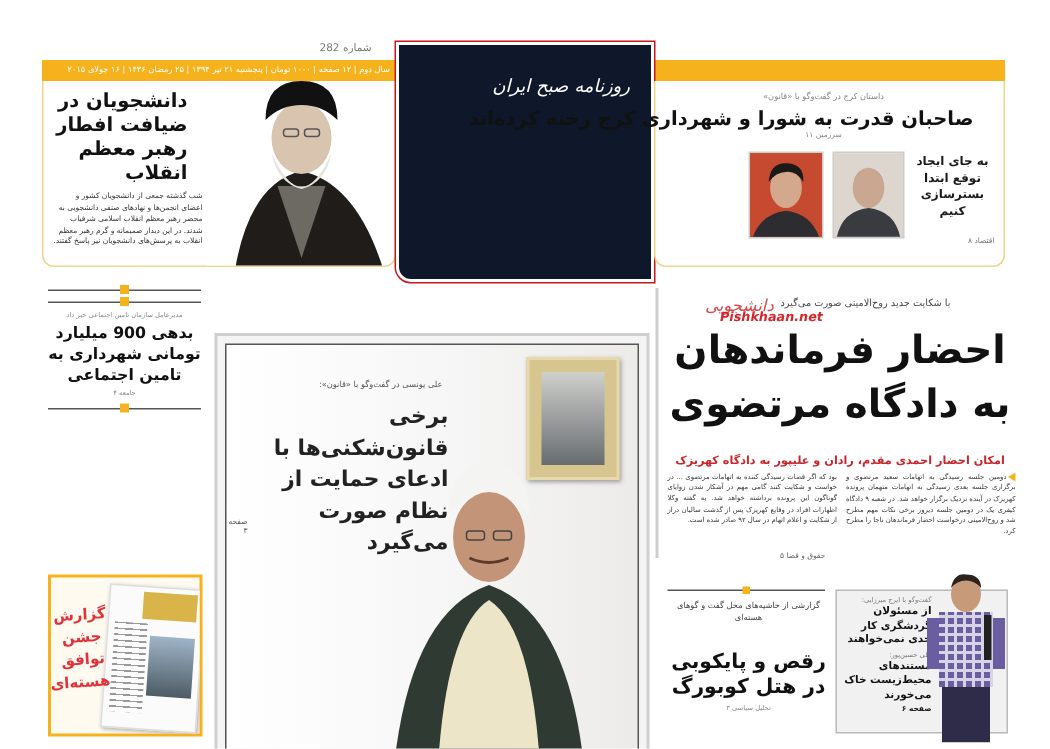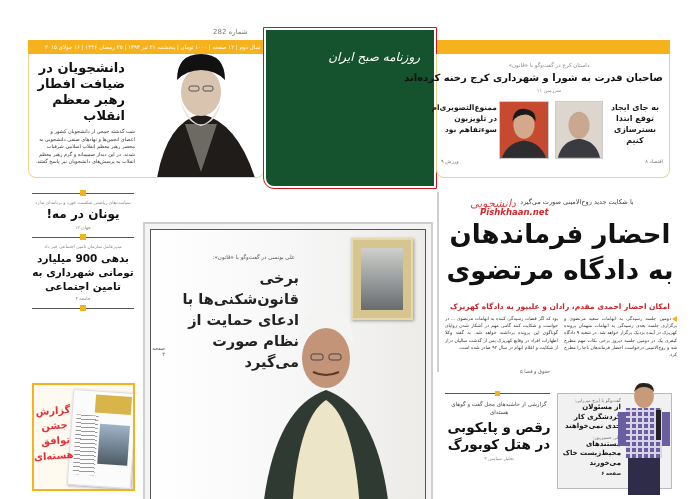--- a/index.html
+++ b/index.html
@@ -13,28 +13,28 @@
   .date-bar { position: absolute; left: 28px; top: 40px; width: 236px; height: 14px; background: #f6b21c; color: #fff; font-size: 5.5px; line-height: 14px; padding: 0 4px; direction: rtl; white-space: nowrap; overflow: hidden; }
   .right-bar { position: absolute; left: 436px; top: 40px; width: 234px; height: 14px; background: #f6b21c; }
 
   
   .top-left-box { position: absolute; left: 28px; top: 54px; width: 236px; height: 124px; border: 1px solid #f1d38a; border-top: none; border-radius: 0 0 8px 8px; background: #fff; overflow: hidden; }
   .tl-headline { position: absolute; left: 6px; top: 6px; width: 90px; font-size: 13px; font-weight: bold; line-height: 16px; direction: rtl; text-align: right; color: #111; }
   .tl-body { position: absolute; left: 6px; top: 74px; width: 100px; font-size: 5px; line-height: 7.5px; color: #333; direction: rtl; text-align: right; }
   .leader-photo { position: absolute; left: 108px; top: -2px; width: 128px; height: 126px; }
 
   
-  .masthead { position: absolute; left: 264px; top: 28px; width: 172px; height: 160px; background: #14532d; border: 2px solid #fff; outline: 1px solid #c9161d; border-radius: 0 0 0 10px; overflow: hidden; }
+  .masthead { position: absolute; left: 264px; top: 28px; width: 172px; height: 160px; background: #0f172a; border: 2px solid #fff; outline: 1px solid #c9161d; border-radius: 0 0 0 10px; overflow: hidden; }
   .mast-sub { position: absolute; right: 14px; top: 20px; color: #fff; font-family: "DejaVu Serif", serif; font-style: italic; font-size: 12px; direction: rtl; }
   .mast-title { position: absolute; left: 0; right: 0; top: 48px; color: #fff; font-family: "DejaVu Serif", serif; font-weight: bold; font-size: 64px; text-align: center; direction: rtl; line-height: 90px; text-shadow: 1px 1px 0 #7a0a0d, -1px -1px 0 #ffffff33; letter-spacing: 2px; }
 
   
   .top-right-box { position: absolute; left: 436px; top: 54px; width: 234px; height: 124px; border: 1px solid #f1d38a; border-top: none; border-radius: 0 0 8px 8px; background: #fff; }
   .tr-kicker { position: absolute; left: 0; right: 8px; top: 8px; font-size: 5.5px; color: #888; direction: rtl; text-align: center; }
-  .tr-headline { position: absolute; left: 4px; right: 6px; top: 18px; font-size: 10px; font-weight: bold; color: #111; direction: rtl; text-align: right; white-space: nowrap; }
+  .tr-headline { position: absolute; left: 4px; right: 20px; top: 18px; font-size: 13px; font-weight: bold; color: #111; direction: rtl; text-align: right; white-space: nowrap; }
   .tr-page { position: absolute; left: 0; right: 8px; top: 33px; font-size: 5px; color: #888; text-align: center; direction: rtl; }
   .tr-mini-right { position: absolute; right: 6px; top: 48px; width: 56px; font-size: 8px; font-weight: bold; line-height: 11px; direction: rtl; text-align: center; }
   .tr-mini-right .pg, .tr-mini-left .pg { position: absolute; font-size: 5px; color: #777; font-weight: normal; }
   .tr-photo1 { position: absolute; left: 118px; top: 47px; width: 48px; height: 58px; background: linear-gradient(#e8e4df, #c7c0b7); border: 1px solid #ccc; overflow: hidden; }
   .tr-photo2 { position: absolute; left: 62px; top: 47px; width: 50px; height: 58px; background: linear-gradient(#d9583b, #b63a25); border: 1px solid #ccc; overflow: hidden; }
   .tr-mini-left { position: absolute; left: 4px; top: 48px; width: 56px; font-size: 7.5px; font-weight: bold; line-height: 11px; direction: rtl; text-align: right; }
 
   
   .sidebar { position: absolute; left: 28px; top: 190px; width: 110px; height: 309px; }
   .sb-divider { position: relative; height: 8px; margin: 0 4px; }
@@ -73,21 +73,21 @@
   .main-col .tri { display: inline-block; width: 0; height: 0; border-top: 3px solid transparent; border-bottom: 3px solid transparent; border-right: 5px solid #f6b21c; margin-left: 1px; vertical-align: middle; }
   .main-page { position: absolute; left: 520px; top: 368px; font-size: 5px; color: #666; direction: rtl; }
   .main-vline { position: absolute; left: 437px; top: 192px; width: 2px; height: 180px; background: #cfcfcf; }
 
   
   .bm-divider { position: absolute; left: 445px; top: 391px; width: 105px; height: 6px; }
   .bm-divider::before { content: ""; position: absolute; left: 0; right: 0; top: 2px; height: 1px; background: #555; }
   .bm-divider .dot { position: absolute; left: 50%; top: 0; width: 5px; height: 5px; margin-left: -2.5px; background: #f6b21c; }
   .bm-story { position: absolute; left: 445px; top: 400px; width: 108px; direction: rtl; text-align: center; }
   .bm-kicker { font-size: 5.5px; color: #444; line-height: 8px; }
-  .bm-title { font-size: 13.5px; font-weight: bold; line-height: 17px; color: #111; margin-top: 3px; }
+  .bm-title { font-size: 13.5px; font-weight: bold; line-height: 17px; color: #111; margin-top: 17px; }
   .bm-page { font-size: 4.5px; color: #888; margin-top: 3px; }
 
   
   .br-box { position: absolute; left: 557px; top: 393px; width: 115px; height: 96px; background: #f1f1f1; border: 1px solid #bbb; }
   .br-text { position: absolute; right: 50px; top: 4px; width: 62px; direction: rtl; text-align: right; }
   .br-kicker { font-size: 4.5px; color: #777; }
   .br-title { font-size: 7px; font-weight: bold; line-height: 9.5px; color: #111; }
   .br-page { font-size: 5px; font-weight: bold; margin-top: 2px; }
   .br-person { position: absolute; left: 612px; top: 380px; width: 62px; height: 115px; }
 </style>
@@ -132,35 +132,26 @@
     <ellipse cx="24" cy="24" rx="11" ry="14" fill="#c9a791"></ellipse>
     <path d="M13 18 Q24 6 35 18 Q30 12 24 12 Q18 12 13 18 Z" fill="#8a8580"></path>
     <path d="M16 28 Q24 40 32 28 Q28 34 24 34 Q20 34 16 28 Z" fill="#9b948d"></path>
   </svg>
   <svg class="tr-photo2" viewBox="0 0 50 58">
     <rect width="50" height="58" fill="#c64a30"></rect>
     <path d="M2 58 Q8 42 25 40 Q42 42 48 58 Z" fill="#2d2c30"></path>
     <ellipse cx="25" cy="24" rx="11" ry="14" fill="#d4a88c"></ellipse>
     <path d="M13 20 Q14 6 26 7 Q38 8 37 20 Q32 12 25 13 Q18 13 13 20 Z" fill="#1c1a19"></path>
   </svg>
-  <div class="tr-mini-left">
-    <span>ممنوع‌التصویری‌ام در تلویزیون سوءتفاهم بود</span>
-    <span class="pg" style="left:0; top:54px;">ورزش ۹</span>
-  </div>
 </div>
 
 <div class="sidebar">
   <div class="sb-divider">
       <span class="dot"></span>
     </div>
-  <div class="sb-item">
-    <div class="sb-kicker">سیاست‌های ریاضتی شکست خورد و برنامه‌ای ندارد</div>
-    <div class="sb-title">یونان در مه!</div>
-    <div class="sb-page">جهان ۱۲</div>
-  </div>
   <div class="sb-divider">
       <span class="dot"></span>
     </div>
   <div class="sb-item">
     <div class="sb-kicker">مدیرعامل سازمان تامین اجتماعی خبر داد</div>
     <div class="sb-title sm">بدهی 900 میلیارد تومانی شهرداری به تامین اجتماعی</div>
     <div class="sb-page">جامعه ۴</div>
   </div>
   <div class="sb-divider">
       <span class="dot"></span>

